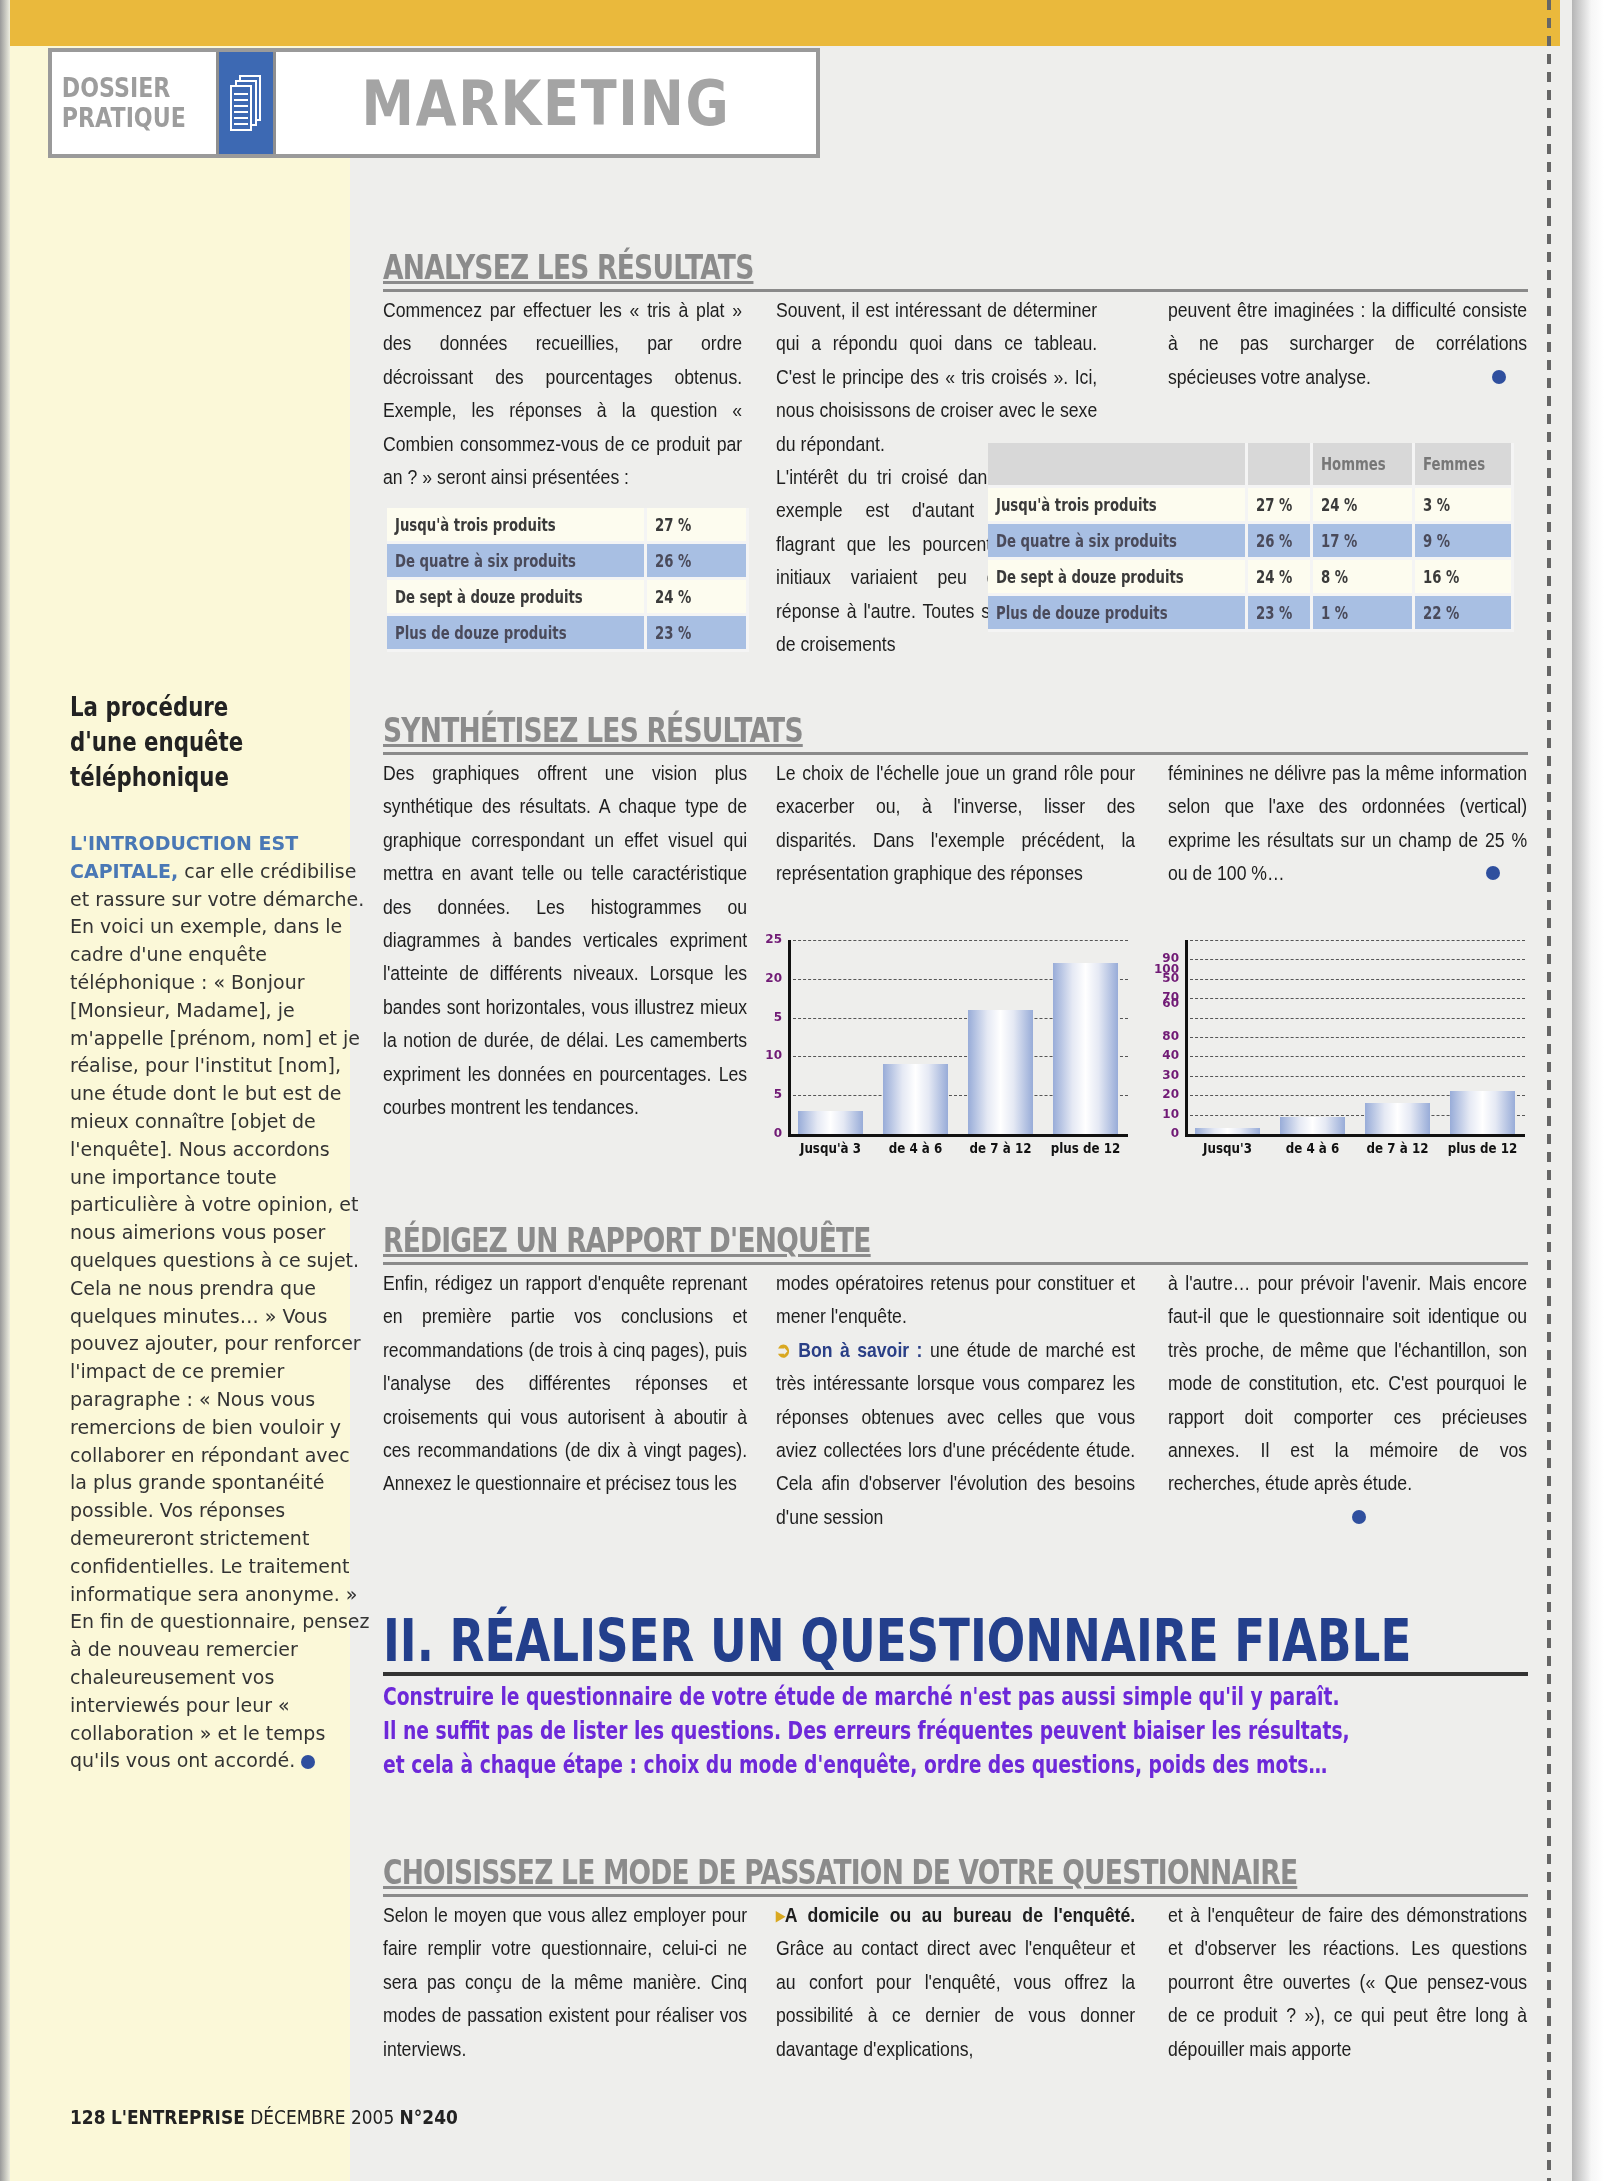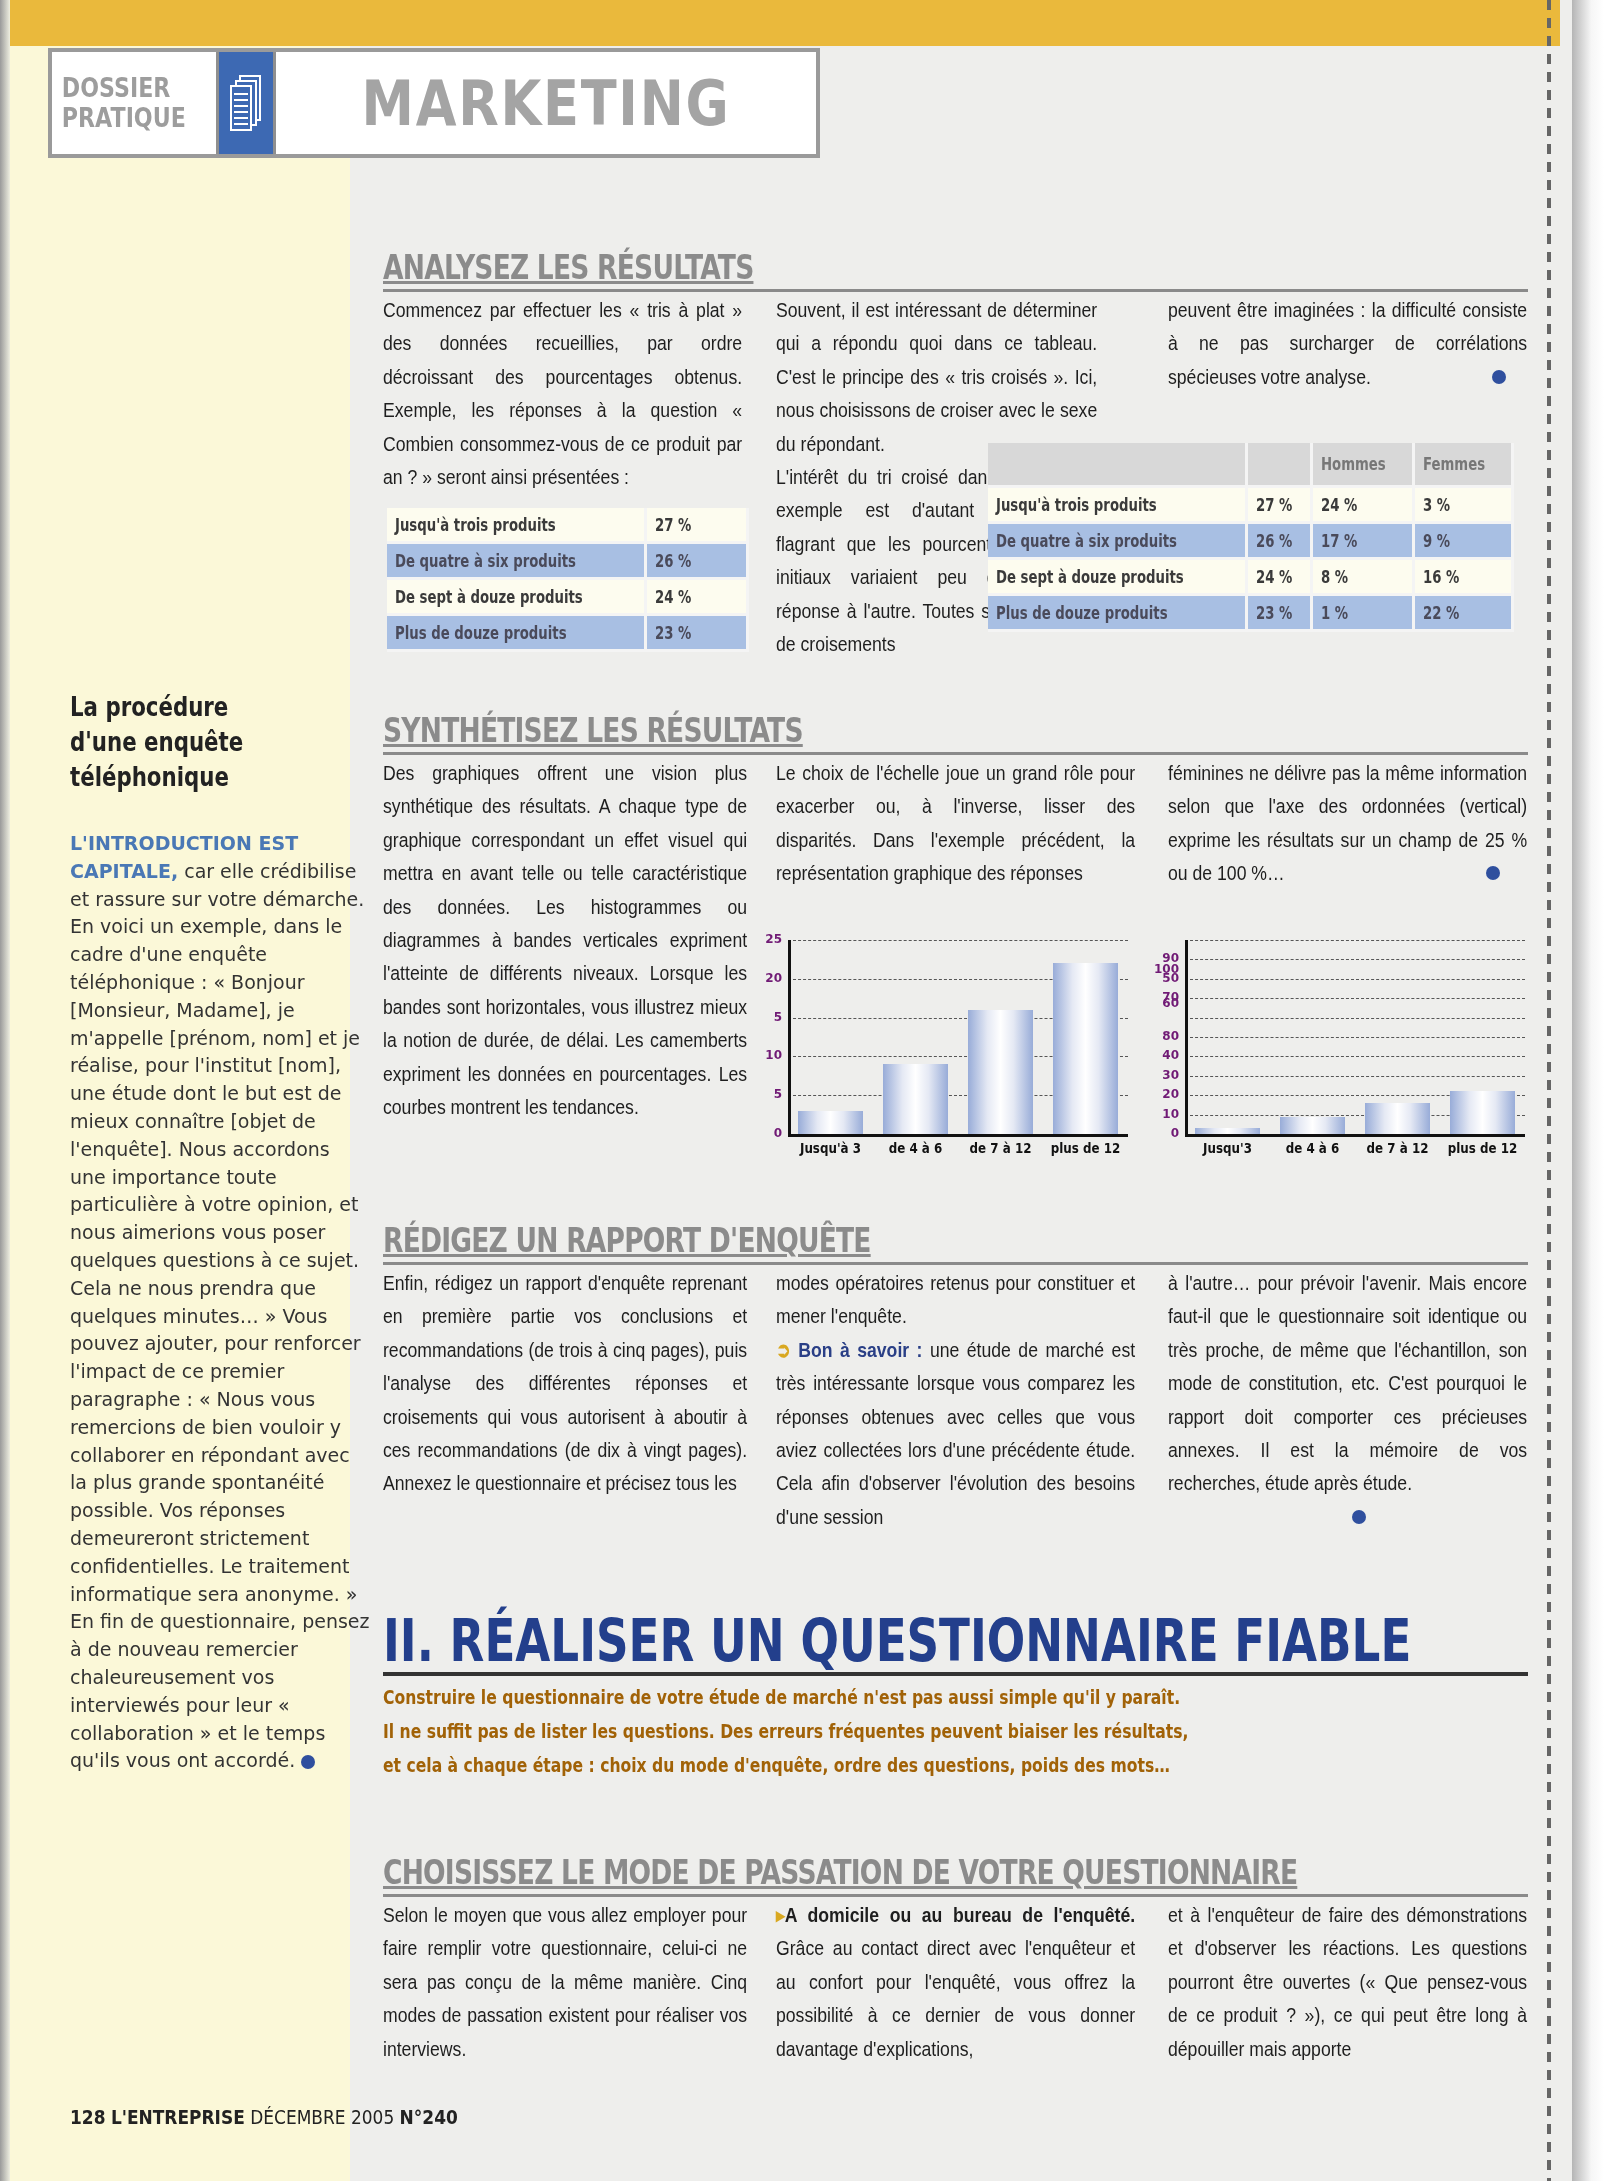--- a/index.html
+++ b/index.html
@@ -30,21 +30,21 @@
   .sidebar-body .lead{font-weight:bold;color:#4a78b5;display:inline;}
   .chart{position:absolute;}
   .chart .axis-y{position:absolute;left:0;top:0;width:3px;background:#111;}
   .chart .axis-x{position:absolute;height:3px;background:#111;}
   .chart .grid{position:absolute;height:0;border-top:1.5px dashed #555;}
   .chart .tick{position:absolute;font-family:"DejaVu Sans",sans-serif;font-weight:bold;font-size:12px;color:#701a75;text-align:right;width:26px;}
   .chart .bar{position:absolute;background:linear-gradient(90deg,#98acd8 0%,#e5e9f4 30%,#fff 50%,#e5e9f4 70%,#98acd8 100%);}
   .chart .cat{position:absolute;font-family:"DejaVu Sans",sans-serif;font-weight:bold;font-size:14px;color:#111;text-align:center;transform:scaleX(.85);}
   .sec2-title{position:absolute;left:383px;top:1610px;width:1145px;height:62px;border-bottom:4px solid #333;font-family:"DejaVu Sans",sans-serif;font-weight:bold;font-size:58px;line-height:62px;color:#233f8c;white-space:nowrap;}
   .sec2-title span{display:inline-block;transform:scaleX(.78);transform-origin:left center;}
-  .sec2-lead{position:absolute;left:383px;top:1680px;width:1150px;font-family:"DejaVu Sans",sans-serif;font-weight:bold;font-size:20px;line-height:34px;color:#a16207;}
+  .sec2-lead{position:absolute;left:383px;top:1680px;width:1150px;font-family:"DejaVu Sans",sans-serif;font-weight:bold;font-size:24px;line-height:34px;color:#6d28d9;}
   .sec2-lead span{display:block;transform:scaleX(.78);transform-origin:left top;width:130%;}
   .footer{position:absolute;left:70px;top:2105px;font-family:"DejaVu Sans",sans-serif;font-size:20px;color:#222;transform:scaleX(.85);transform-origin:left top;white-space:nowrap;}
   .footer b{font-weight:bold;}
   .bonasavoir{font-weight:bold;color:#2a3f86;}
   .arrow{color:#d9a820;font-weight:bold;}
   .inline-bold{font-weight:bold;}
 </style>
 </head>
 <body>
 

